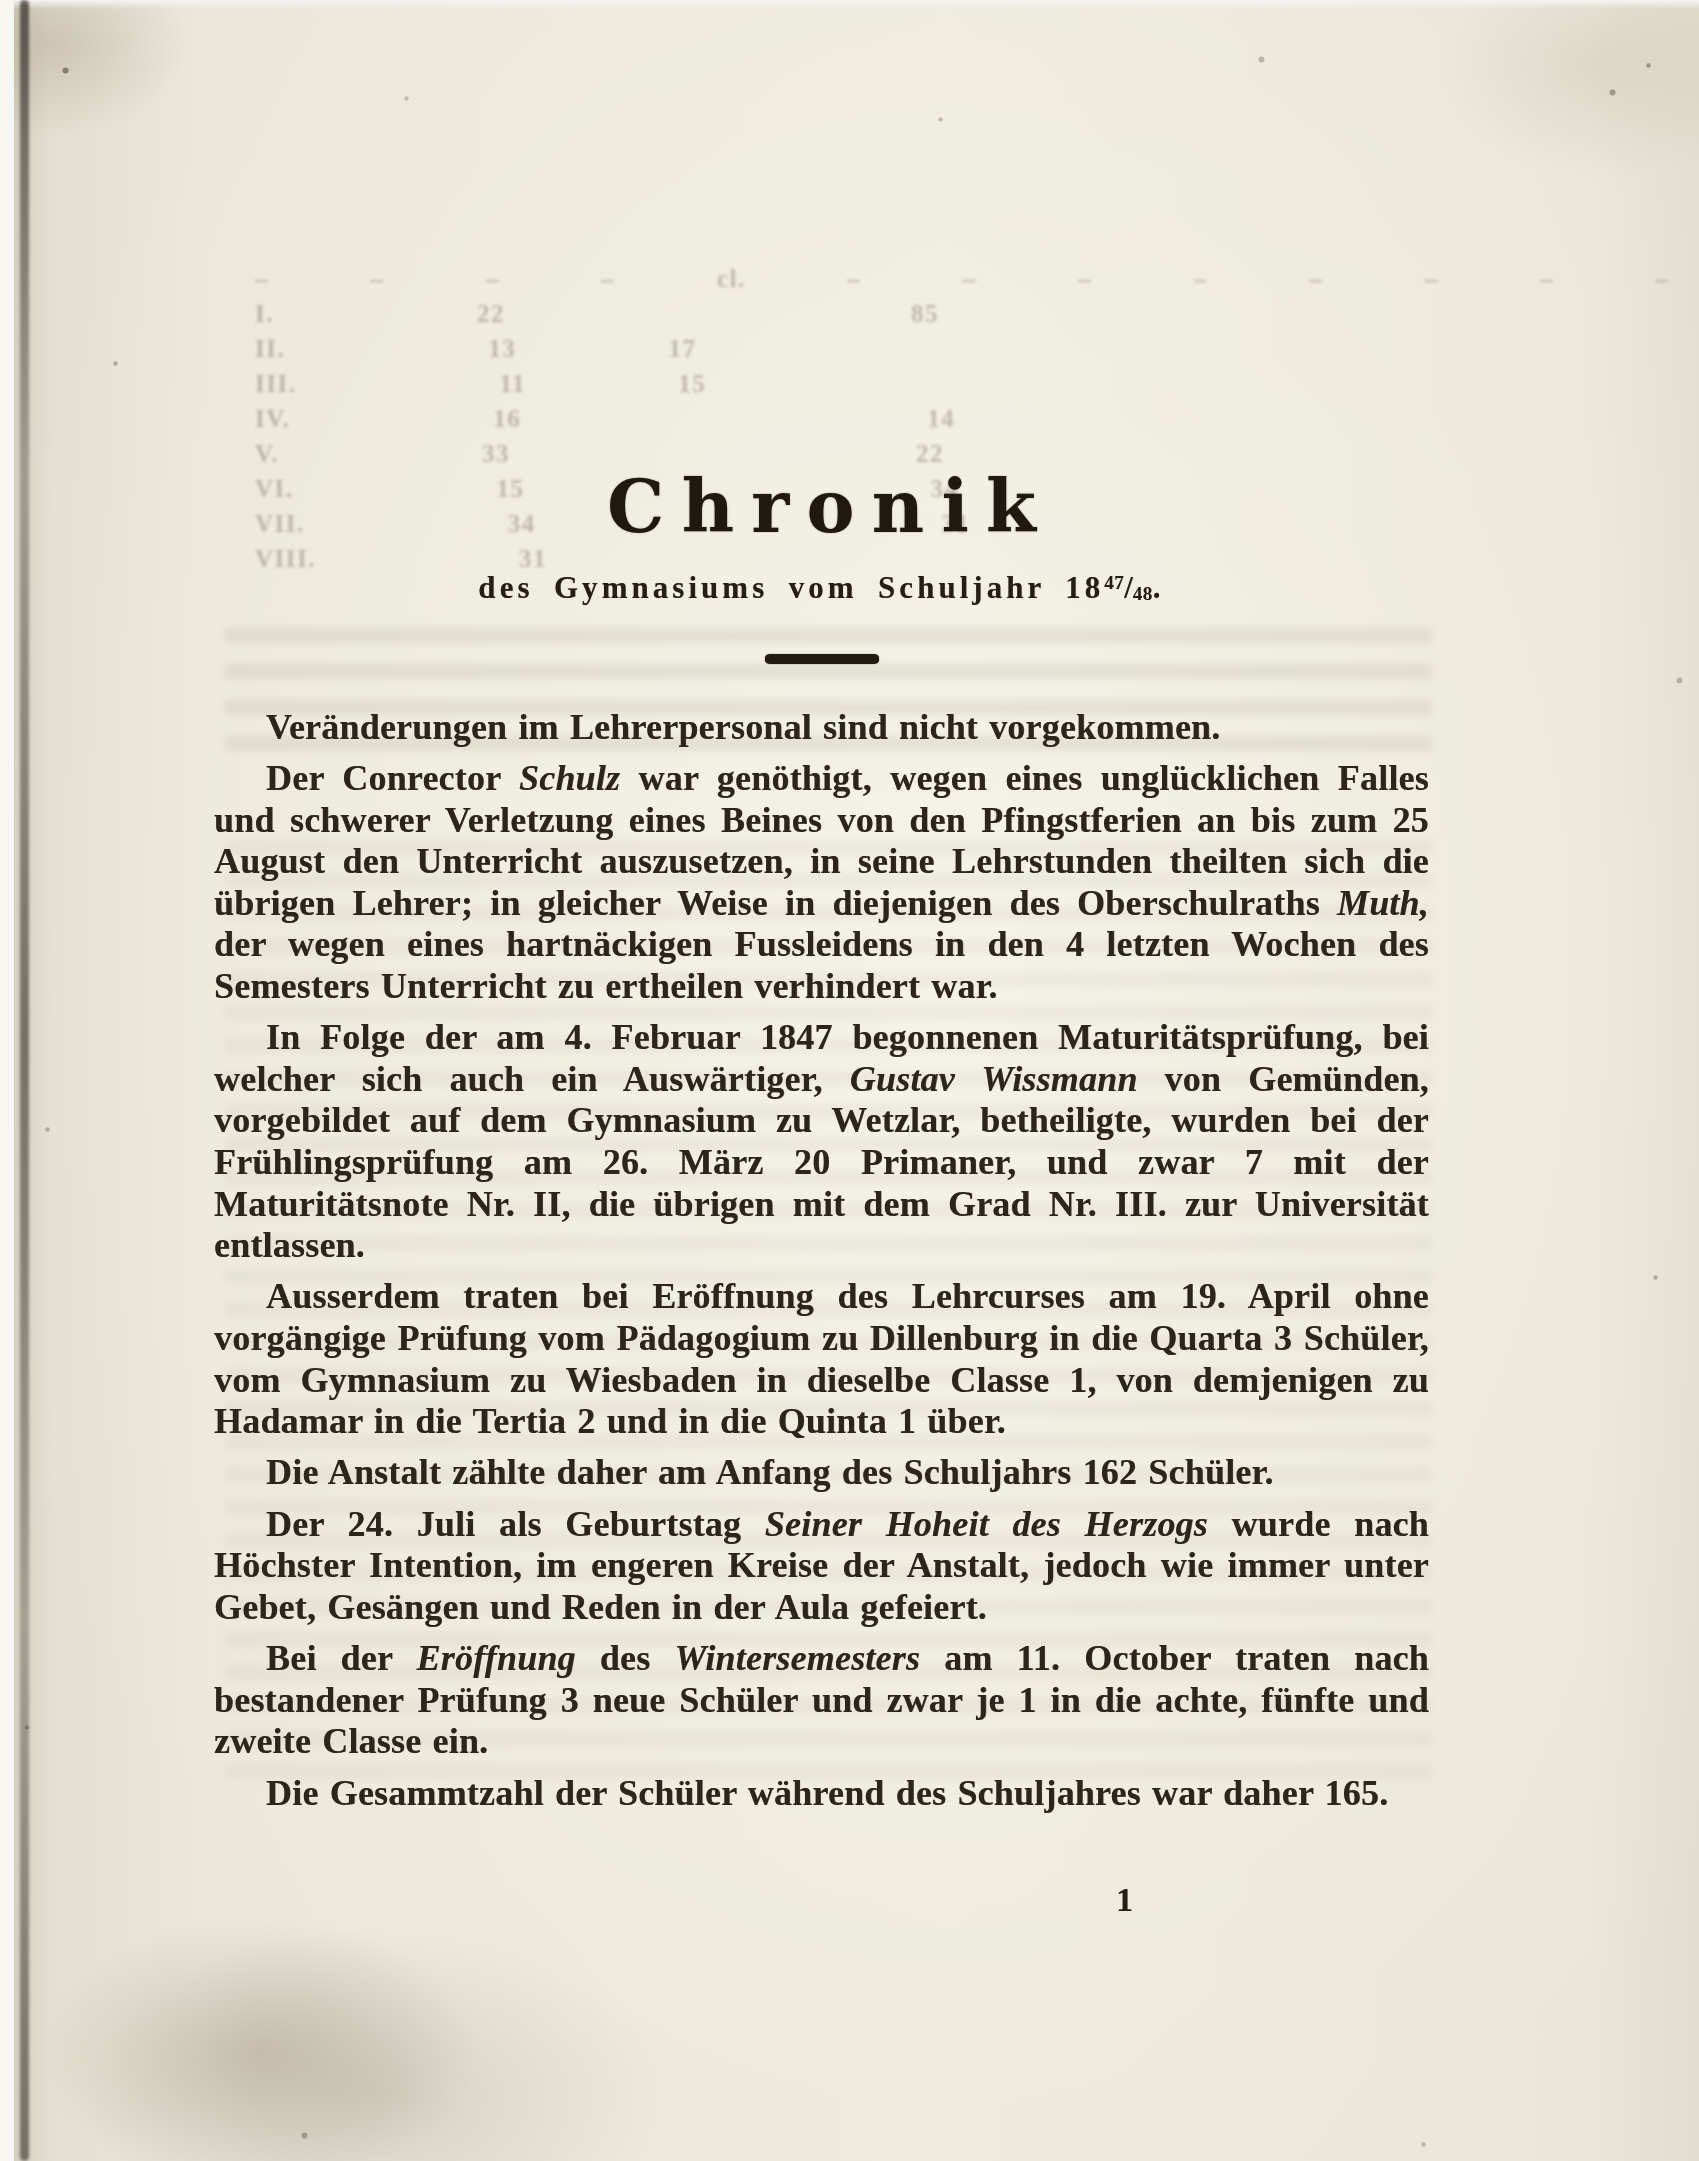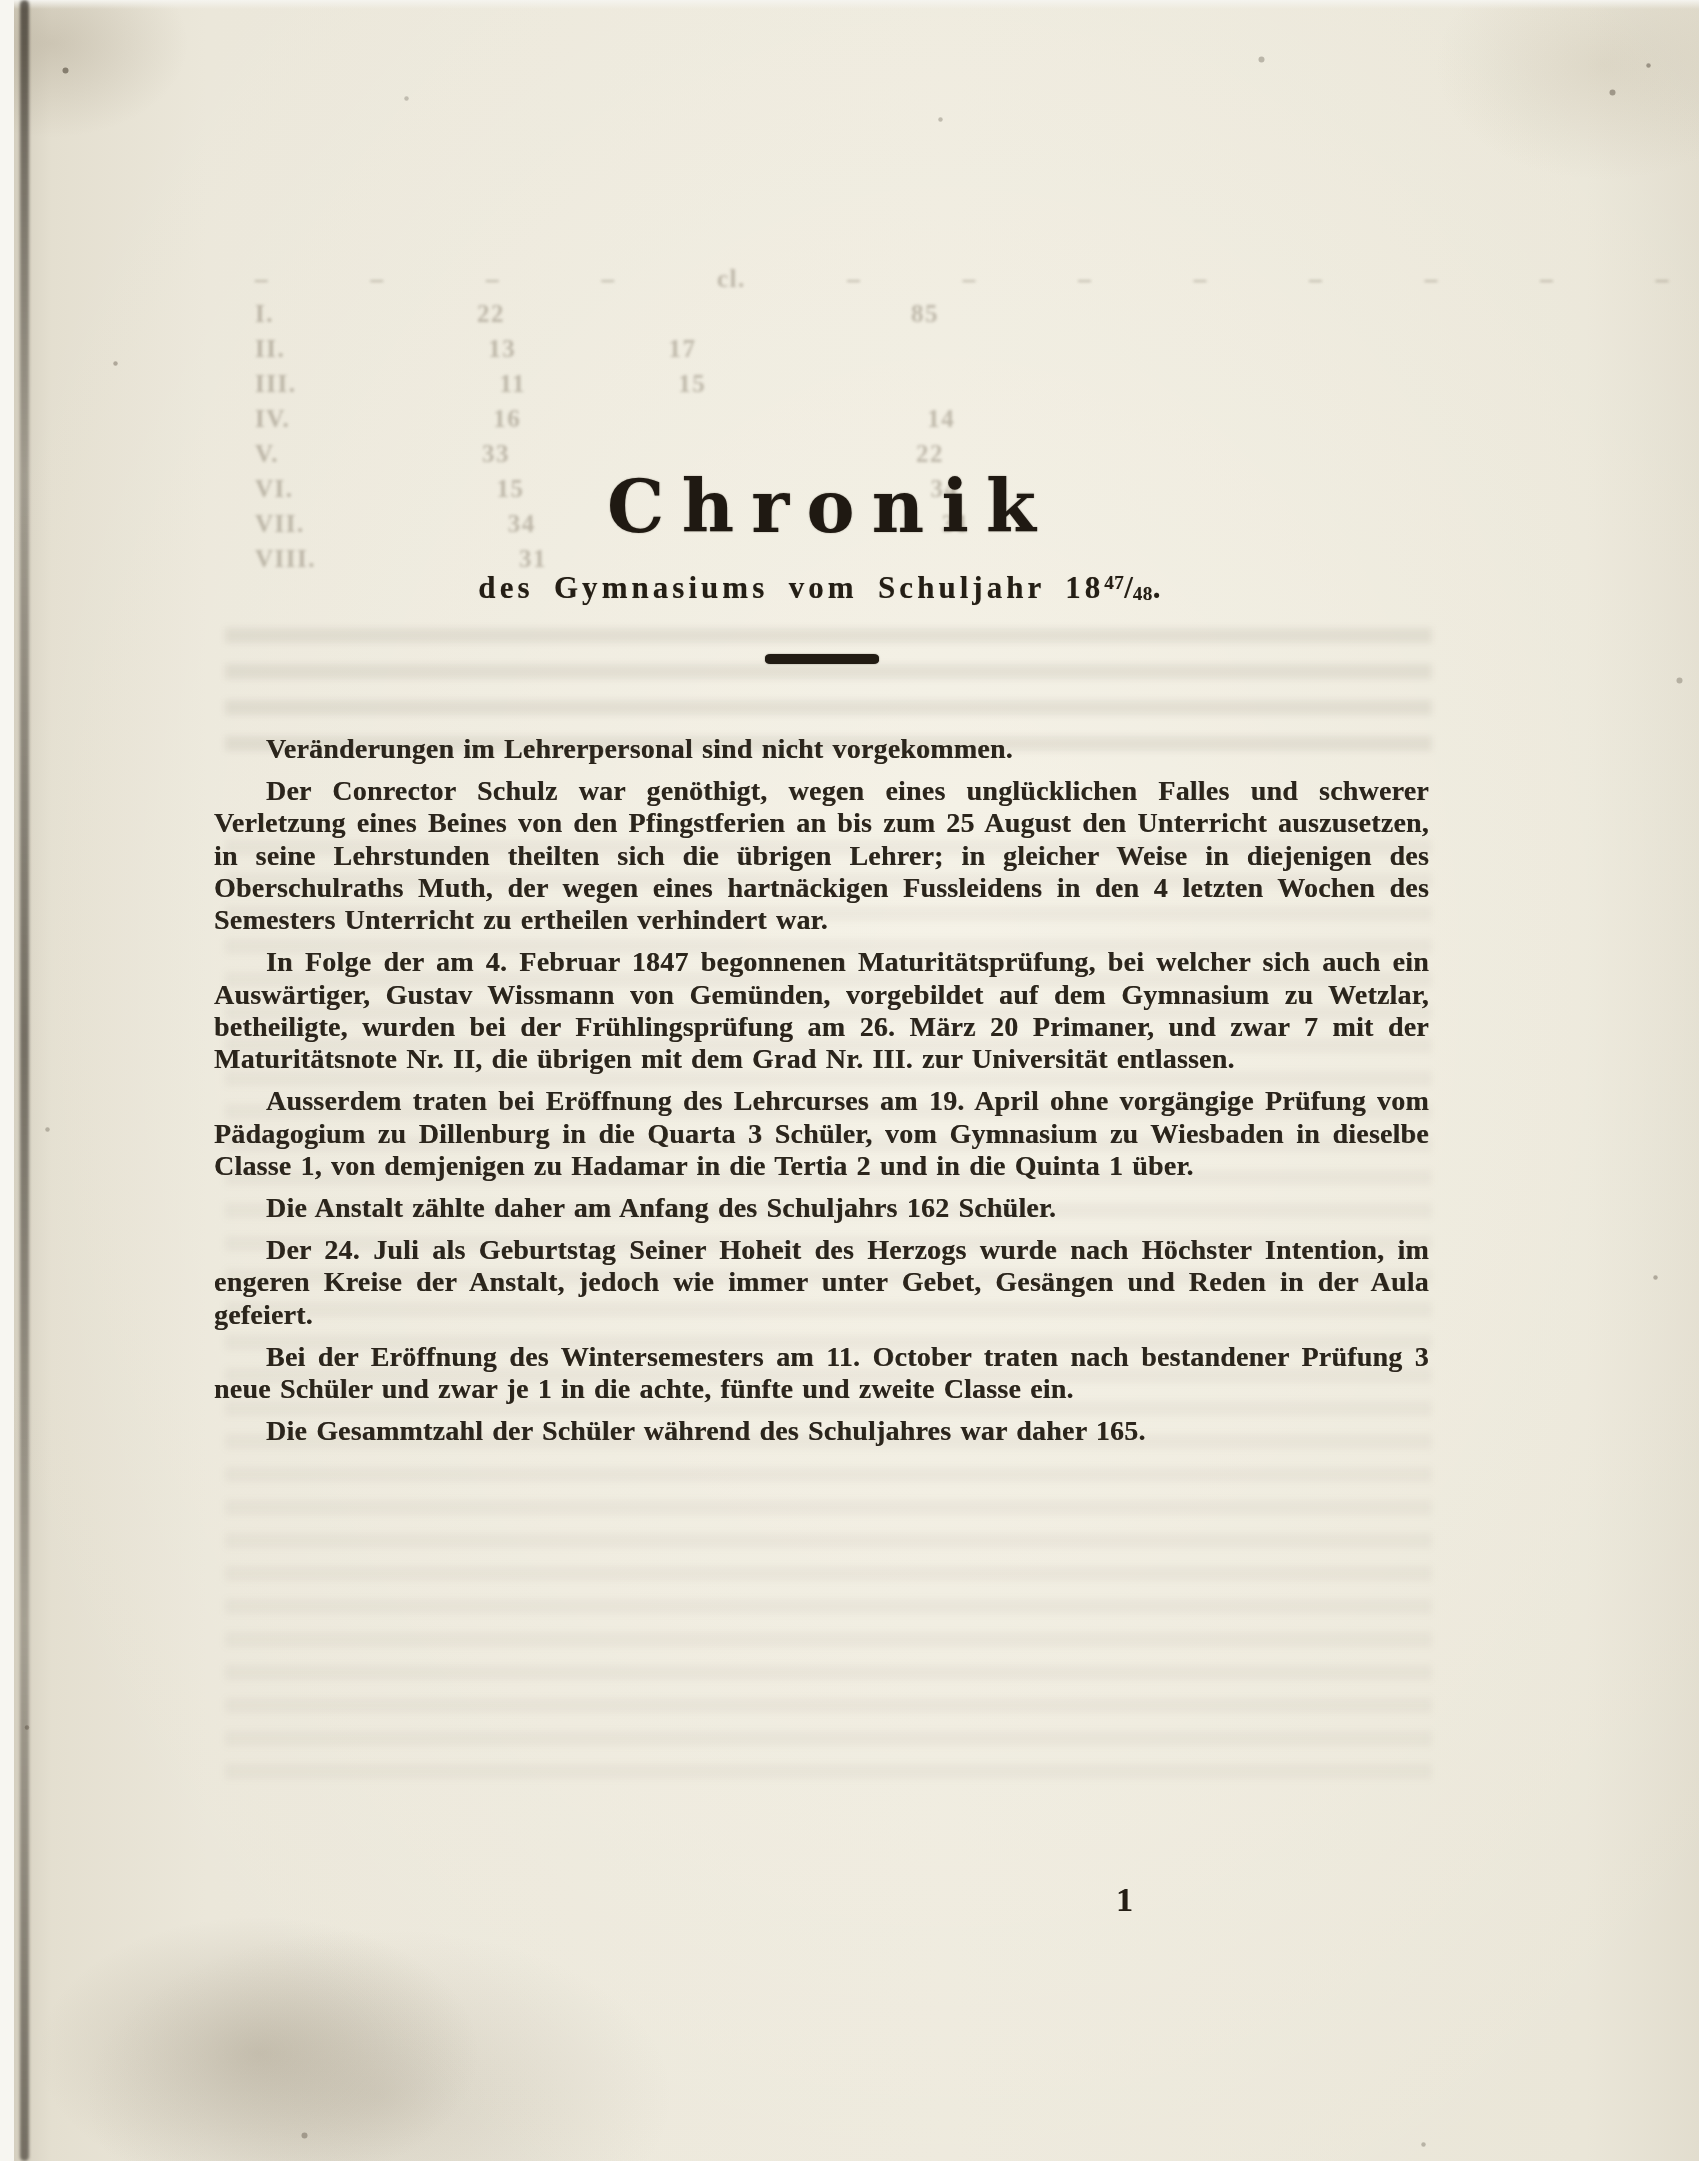--- a/index.html
+++ b/index.html
@@ -127,35 +127,35 @@
 
   .section-divider-rule {
     width: 114px; height: 9.7px;
     margin: 46px auto 0;
     background: #211b13;
     border-radius: 5.2px / 3.7px;
     box-shadow: 0 0 1.5px rgba(30,22,12,0.5);
   }
 
   .body-paragraphs {
-    margin-top: 69px;
-    font-size: 28px;
+    margin-top: 43px;
+    font-size: 36px;
     line-height: 1.155;
     font-weight: bold;
     letter-spacing: 0.2px;
     word-spacing: 1.9px;
     text-shadow: 0.3px 0.4px 0.6px rgba(35,28,18,0.5);
   }
   .body-para {
     margin: 0 0 9.7px 0;
     text-indent: 52px;
     text-align: justify;
     hyphens: auto;
   }
-  .em { }
+  .em { font-style: italic; }
 
   .page-number {
     position: absolute;
     left: 1116px;
     top: 1881px;
     font-size: 34px;
     font-weight: bold;
     color: #241e15;
     text-shadow: 0.3px 0.4px 0.6px rgba(35,28,18,0.5);
   }

